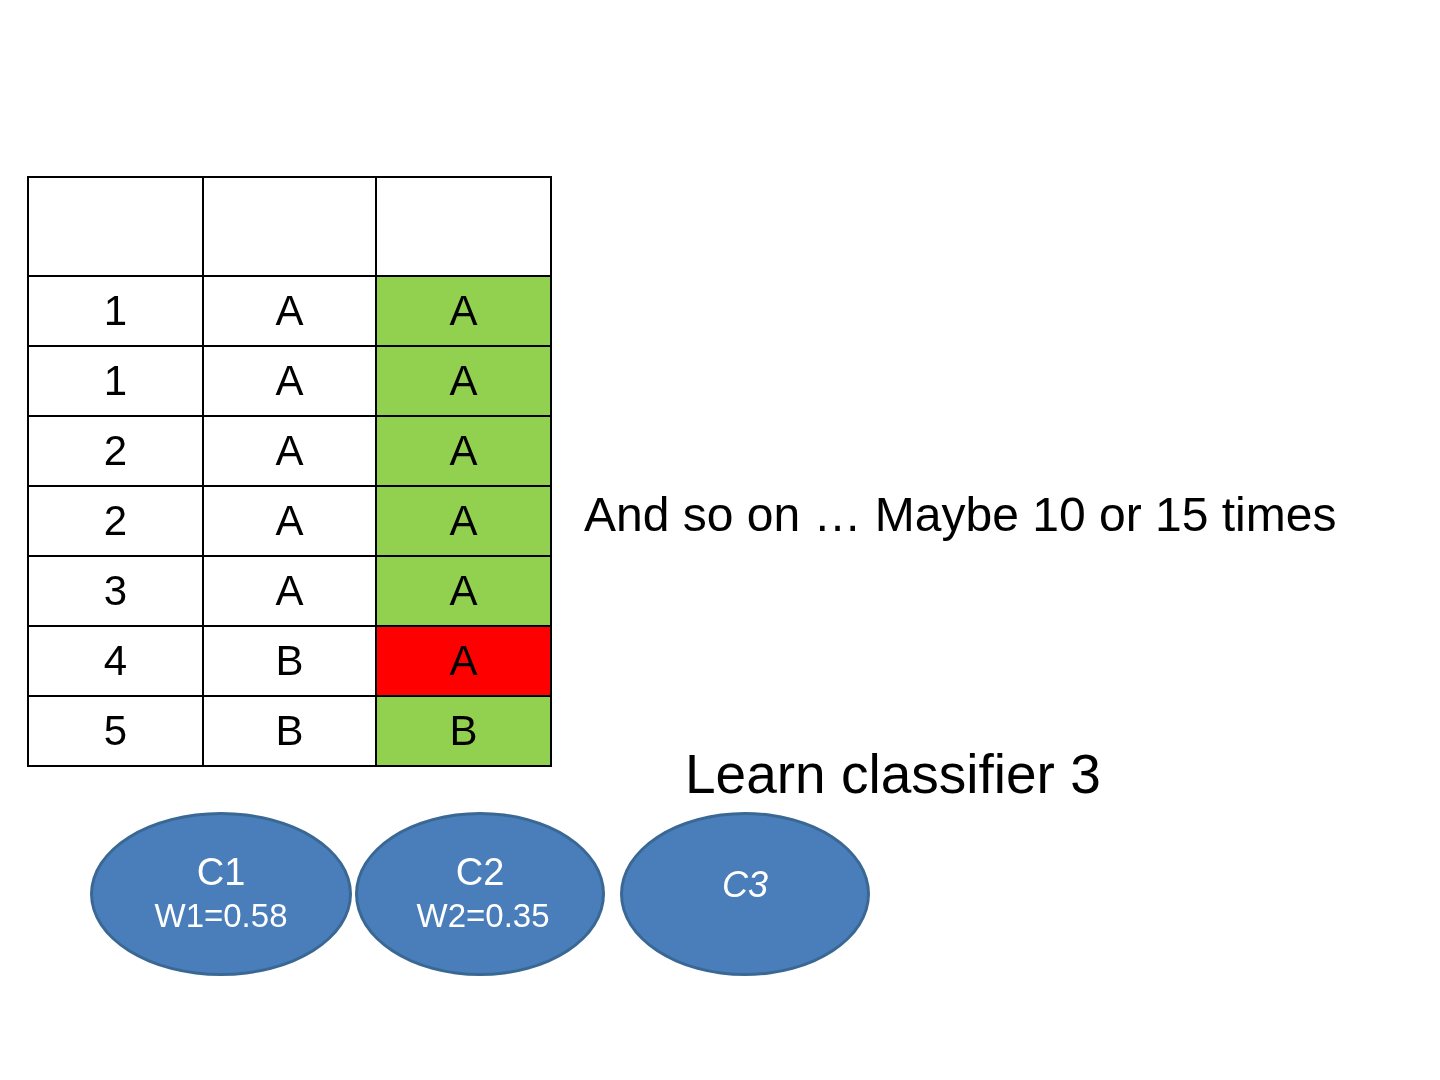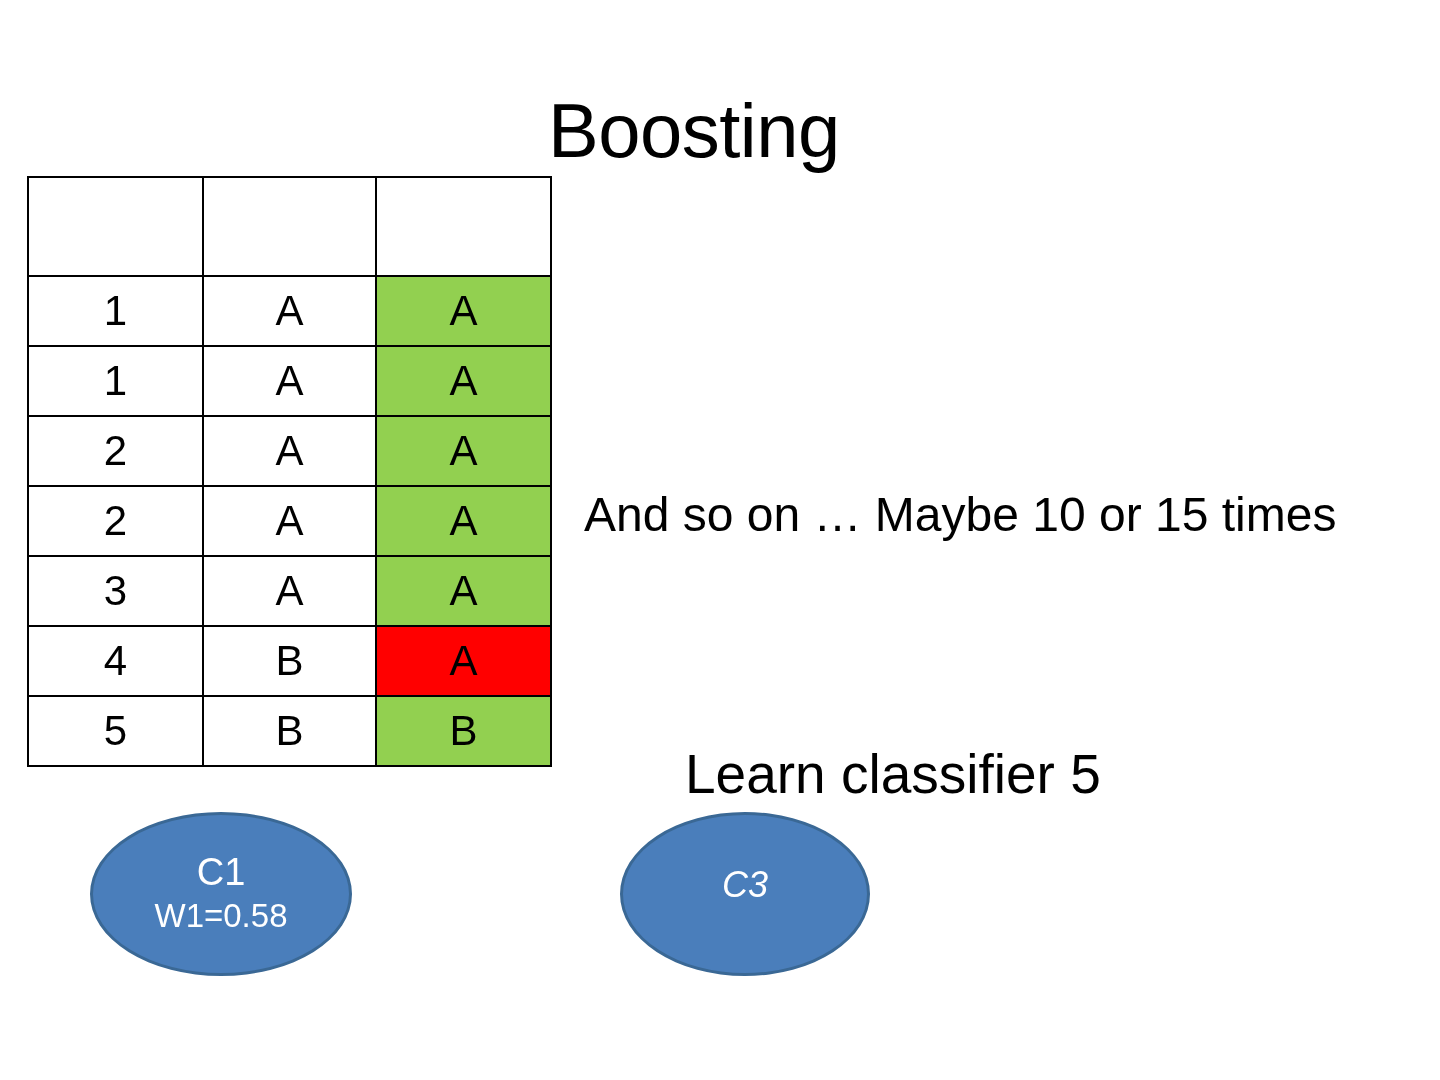--- a/index.html
+++ b/index.html
@@ -123,21 +123,20 @@
   #ellipse-c3 { left: 620px; top: 812px; width: 250px; height: 164px; }
 
   #ellipse-c3 .ell-name { font-size: 36px; font-style: italic; }
   #ellipse-c3 .ell-inner { top: 44%; }
 </style>
 </head>
 <body>
 
 <div id="slide">
 
-  <div id="slide-title">Boosting</div>
 
   <table id="data-table">
     <colgroup>
       <col class="c-idx">
       <col class="c-true">
       <col class="c-pred">
     </colgroup>
     <tbody>
       <tr class="header-row">
         <td></td>
@@ -184,29 +183,35 @@
       <tr>
         <td>5</td>
         <td>B</td>
         <td class="fill-green">B</td>
       </tr>
     </tbody>
   </table>
 
   <div id="note-andsoon">And so on … Maybe 10 or 15 times</div>
 
-  <div id="note-learn">Learn classifier 5</div>
+  <div id="note-learn">Learn classifier 3</div>
 
   <div class="ellipse" id="ellipse-c1">
     <span class="ell-inner">
       <span class="ell-name">C1</span>
       <span class="ell-weight">W1=0.58</span>
     </span>
   </div>
 
+  <div class="ellipse" id="ellipse-c2">
+    <span class="ell-inner">
+      <span class="ell-name">C2</span>
+      <span class="ell-weight">W2=0.35</span>
+    </span>
+  </div>
 
   <div class="ellipse" id="ellipse-c3">
     <span class="ell-inner">
       <span class="ell-name">C3</span>
     </span>
   </div>
 
 </div>
 
 </body></html>

